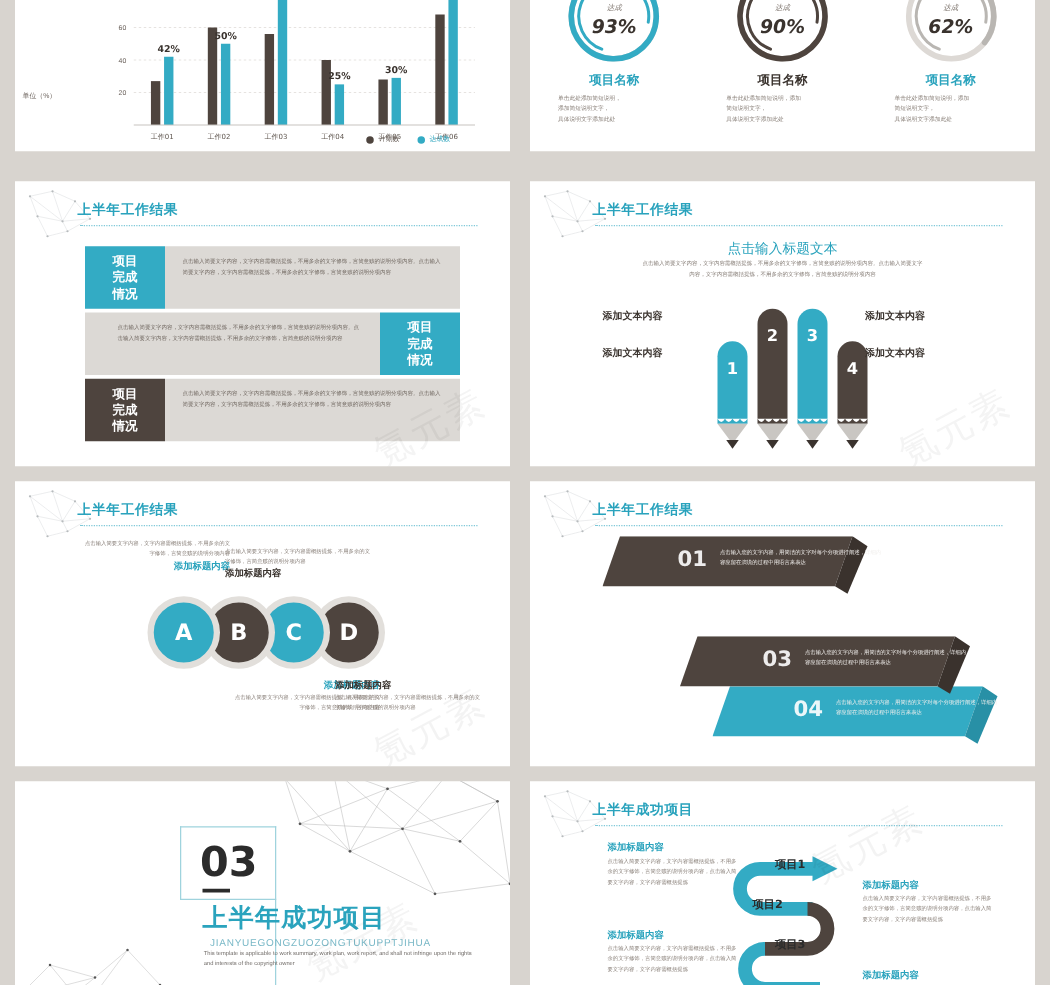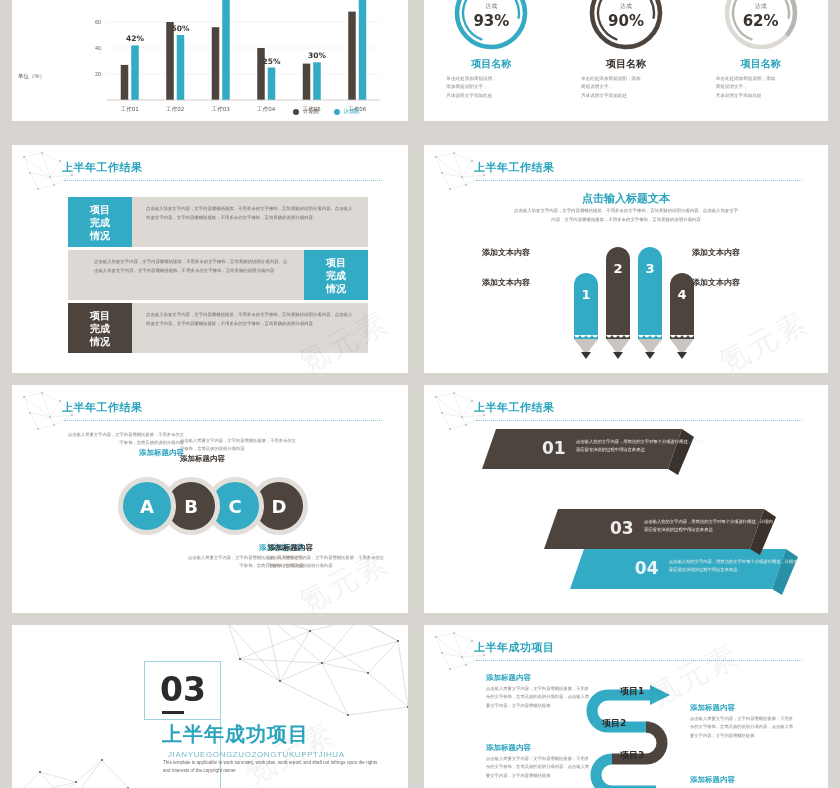--- a/index.html
+++ b/index.html
@@ -44,40 +44,40 @@
   .legend{position:absolute;right:48px;bottom:6px;display:flex;gap:14px;align-items:center;}
   .legend .li{display:flex;align-items:center;gap:4px;font-size:5.5px;}
   .legend .dot{width:6px;height:6px;border-radius:50%;}
   .lg-plan{color:#5b504a;} .lg-act{color:#2aa3bd;}
 
   
   .rings{position:absolute;left:0;top:0;width:100%;height:100%;display:flex;justify-content:space-around;padding-top:0;}
   .ringcol{width:118px;text-align:center;}
   .ringwrap{position:relative;width:82px;height:82px;margin:-16px auto 0;}
   .ringwrap svg{position:absolute;left:0;top:0;}
-  .ringtxt{position:absolute;left:0;right:0;top:30px;}
+  .ringtxt{position:absolute;left:0;right:0;top:30px;font-style:italic;}
   .ringtxt .lbl{font-size:6px;color:#7f766f;margin-bottom:1px;}
   .ringtxt .pct{font-size:15px;font-weight:bold;color:#3a332e;font-family:"DejaVu Sans",sans-serif;}
   .ringcol h4{margin:3px 0 4px;font-size:10px;font-weight:bold;}
   .ringcol p{margin:0 auto;width:90px;font-size:4.6px;line-height:1.85;color:#8b827b;text-align:left;}
 
   
   .blocks{position:absolute;left:56px;top:52px;width:300px;}
   .brow{position:relative;height:50px;margin-bottom:3px;}
   .bcap{position:absolute;top:0;width:64px;height:50px;color:#fff;font-weight:bold;
         font-size:10px;line-height:1.3;display:flex;align-items:center;justify-content:center;text-align:center;padding:0 20px;box-sizing:border-box;}
   .bcap.teal{background:#33abc4;} .bcap.brown{background:#4e443e;}
   .bbody{position:absolute;top:0;height:50px;background:#dcd9d5;box-sizing:border-box;padding:8px 14px;}
   .bbody p{margin:0;font-size:4.4px;line-height:2;color:#6f665f;}
   .brow.left .bcap{left:0;} .brow.left .bbody{left:64px;right:0;}
   .brow.right .bcap{right:0;} .brow.right .bbody{left:0;right:64px;text-align:left;padding-left:26px;}
 
   
   .pz{position:absolute;left:0;top:0;width:100%;height:100%;}
-  .pz h3{position:absolute;left:0;right:0;top:46px;text-align:center;margin:0;font-size:11px;font-weight:bold;color:#2aa3bd;}
+  .pz h3{position:absolute;left:0;right:0;top:46px;text-align:center;margin:0;font-size:11px;font-weight:normal;color:#2aa3bd;}
   .pz .sub{position:absolute;left:90px;right:90px;top:62px;text-align:center;margin:0;font-size:4.4px;line-height:2;color:#837a73;}
   .penc{position:absolute;left:0;top:88px;width:100%;height:130px;}
   .plabel{position:absolute;font-size:8px;font-weight:bold;color:#3a332e;white-space:nowrap;}
 
   
   .abcd{position:absolute;left:0;top:0;width:100%;height:100%;}
   .circs{position:absolute;left:106px;top:92px;width:190px;height:58px;}
   .cir{position:absolute;top:0;width:58px;height:58px;border-radius:50%;border:5px solid #e2dfdb;box-sizing:border-box;
        display:flex;align-items:center;justify-content:center;color:#fff;font-size:18px;font-weight:bold;font-family:"DejaVu Sans",sans-serif;}
   .cir.teal{background:#33abc4;} .cir.brown{background:#4e443e;}

